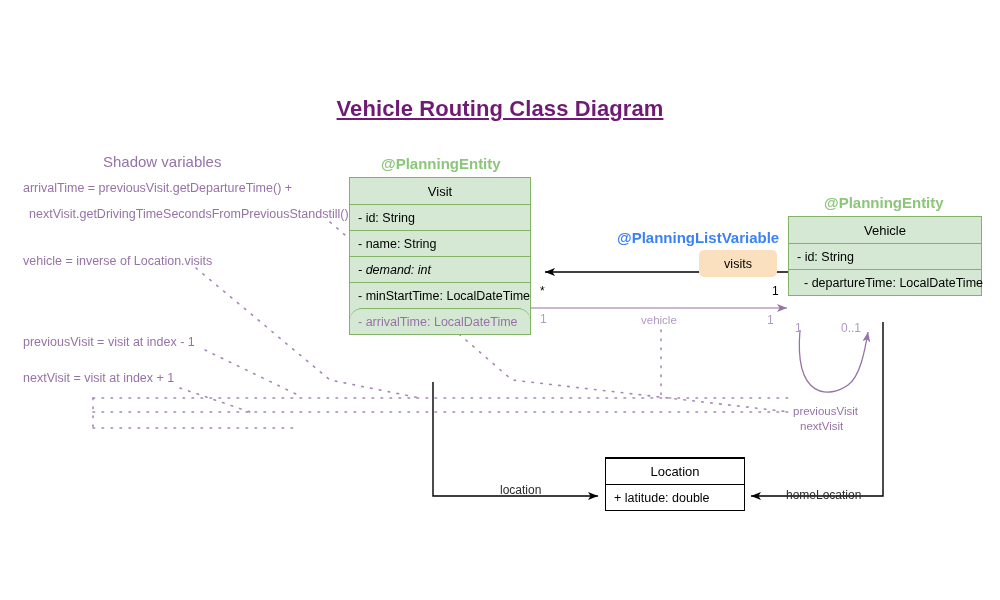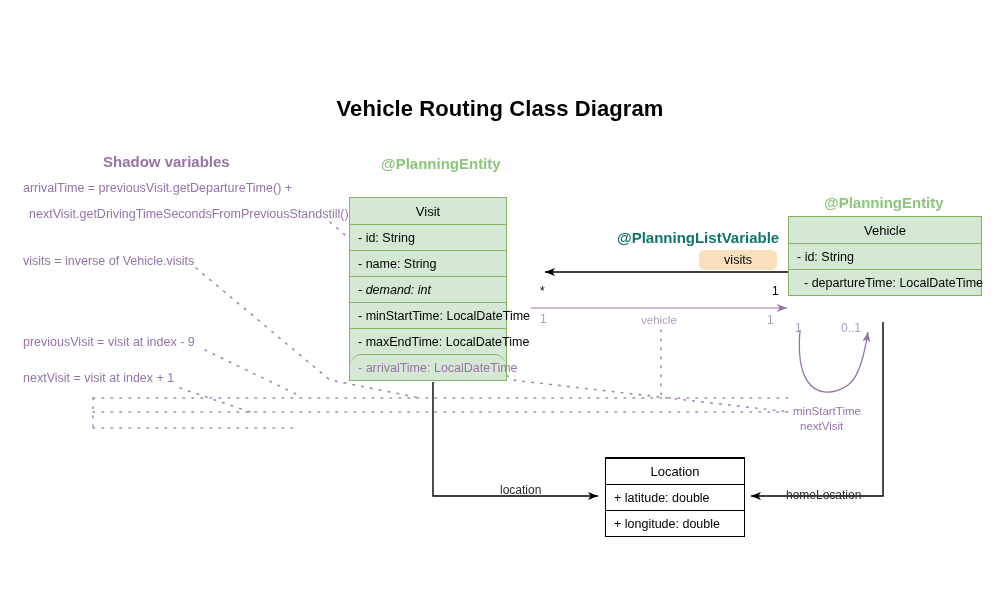--- a/index.html
+++ b/index.html
@@ -30,22 +30,23 @@
 
   
   .diagram-title {
     position: absolute;
     left: 0;
     top: 96px;
     width: 1000px;
     text-align: center;
     font-size: 22px;
     font-weight: bold;
-    color: #000000;
+    color: #701a75;
     letter-spacing: 0.1px;
+    text-decoration: underline;
   }
 
   
   .uml-class {
     position: absolute;
     box-sizing: border-box;
     background: #d5e8d4;
     border: 1px solid #82b366;
     font-size: 12.5px;
     color: #000000;
@@ -75,27 +76,27 @@
   }
 
   
   .stereotype {
     position: absolute;
     font-size: 15px;
     font-weight: bold;
     white-space: nowrap;
   }
   .stereotype.green { color: #8cc67b; }
-  .stereotype.orange { color: #0f766e; }
+  .stereotype.orange { color: #3b82f6; }
 
   
   .section-heading {
     position: absolute;
     font-size: 15px;
-    font-weight: bold;
+    font-weight: normal;
     color: #9673a6;
     white-space: nowrap;
   }
 
   
   .note {
     position: absolute;
     font-size: 12.5px;
     color: #9673a6;
     white-space: nowrap;
@@ -180,63 +181,61 @@
       <path d="M 180,388 L 250,412"></path>
     </g>
   </svg>
 
   <div class="diagram-title">Vehicle Routing Class Diagram</div>
 
   <div class="section-heading" style="left:103px; top:153px;">Shadow variables</div>
 
   <div class="note" style="left:23px; top:181px;">arrivalTime = previousVisit.getDepartureTime() +</div>
   <div class="note" style="left:29px; top:207px;">nextVisit.getDrivingTimeSecondsFromPreviousStandstill()</div>
-  <div class="note" style="left:23px; top:254px;">visits = inverse of Vehicle.visits</div>
-  <div class="note" style="left:23px; top:335px;">previousVisit = visit at index - 9</div>
+  <div class="note" style="left:23px; top:254px;">vehicle = inverse of Location.visits</div>
+  <div class="note" style="left:23px; top:335px;">previousVisit = visit at index - 1</div>
   <div class="note" style="left:23px; top:371px;">nextVisit = visit at index + 1</div>
 
   <div class="stereotype green" style="left:381px; top:155px;">@PlanningEntity</div>
 
-  <div class="uml-class" style="left:349px; top:177px; width:158px;margin-top:20px;">
+  <div class="uml-class" style="left:349px; top:177px; width:182px;">
     <div class="uml-row header" style="height:26px;">Visit</div>
     <div class="uml-row" style="height:26px;">- id: String</div>
     <div class="uml-row" style="height:26px;">- name: String</div>
     <div class="uml-row" style="height:26px;font-style:italic;">- demand: int</div>
     <div class="uml-row" style="height:26px;">- minStartTime: LocalDateTime</div>
-    <div class="uml-row" style="height:26px;">- maxEndTime: LocalDateTime</div>
     <div class="uml-row shadow-attr" style="height:26px;border-radius:12px;">- arrivalTime: LocalDateTime</div>
   </div>
 
   <div class="stereotype green" style="left:824px; top:194px;">@PlanningEntity</div>
 
   <div class="uml-class" style="left:788px; top:216px; width:194px;">
     <div class="uml-row header" style="height:26px;">Vehicle</div>
     <div class="uml-row" style="height:26px;">- id: String</div>
     <div class="uml-row" style="height:26px;padding-left:15px;">- departureTime: LocalDateTime</div>
   </div>
 
   <div class="uml-class plain" style="left:605px; top:457px; width:140px;">
     <div class="uml-row header" style="height:26px;">Location</div>
     <div class="uml-row" style="height:26px;">+ latitude: double</div>
-    <div class="uml-row" style="height:26px;">+ longitude: double</div>
   </div>
 
   <div class="stereotype orange" style="left:617px; top:229px;">@PlanningListVariable</div>
 
-  <div class="chip" style="left:699px; top:250px; width:78px; height:20px;">visits</div>
+  <div class="chip" style="left:699px; top:250px; width:78px; height:27px;">visits</div>
 
   <div class="edge-label mult" style="left:540px; top:284px;">*</div>
   <div class="edge-label mult" style="left:772px; top:284px;">1</div>
 
   <div class="edge-label mult purple" style="left:540px; top:312px;">1</div>
   <div class="edge-label purple" style="left:641px; top:314px;">vehicle</div>
   <div class="edge-label mult purple" style="left:767px; top:313px;">1</div>
 
   <div class="edge-label mult purple" style="left:795px; top:321px;">1</div>
   <div class="edge-label mult purple" style="left:841px; top:321px;">0..1</div>
 
-  <div class="edge-label purple-strong" style="left:793px; top:405px;">minStartTime</div>
+  <div class="edge-label purple-strong" style="left:793px; top:405px;">previousVisit</div>
   <div class="edge-label purple-strong" style="left:800px; top:420px;">nextVisit</div>
 
   <div class="edge-label assoc" style="left:500px; top:483px;">location</div>
   <div class="edge-label assoc" style="left:786px; top:488px;">homeLocation</div>
 
 </div>
 
 </body></html>

